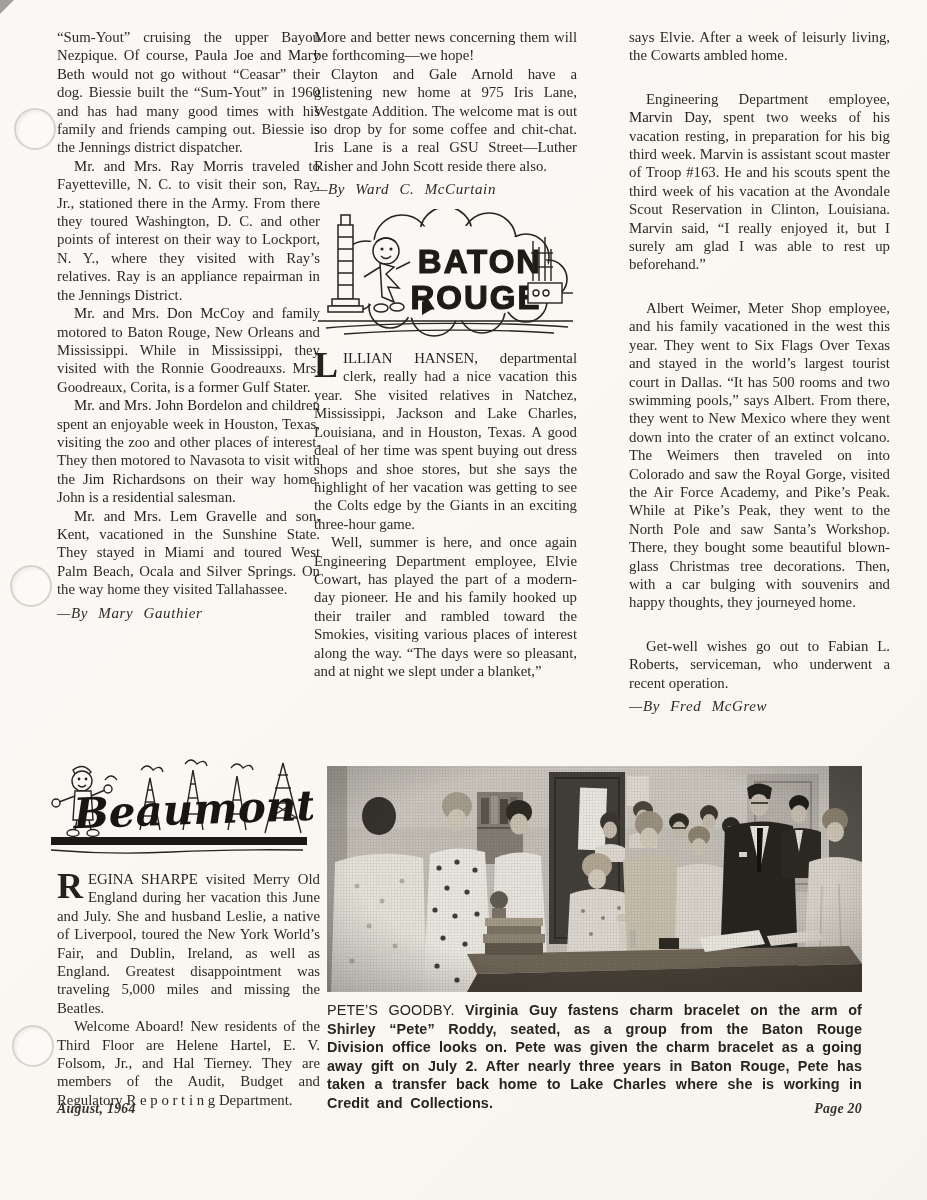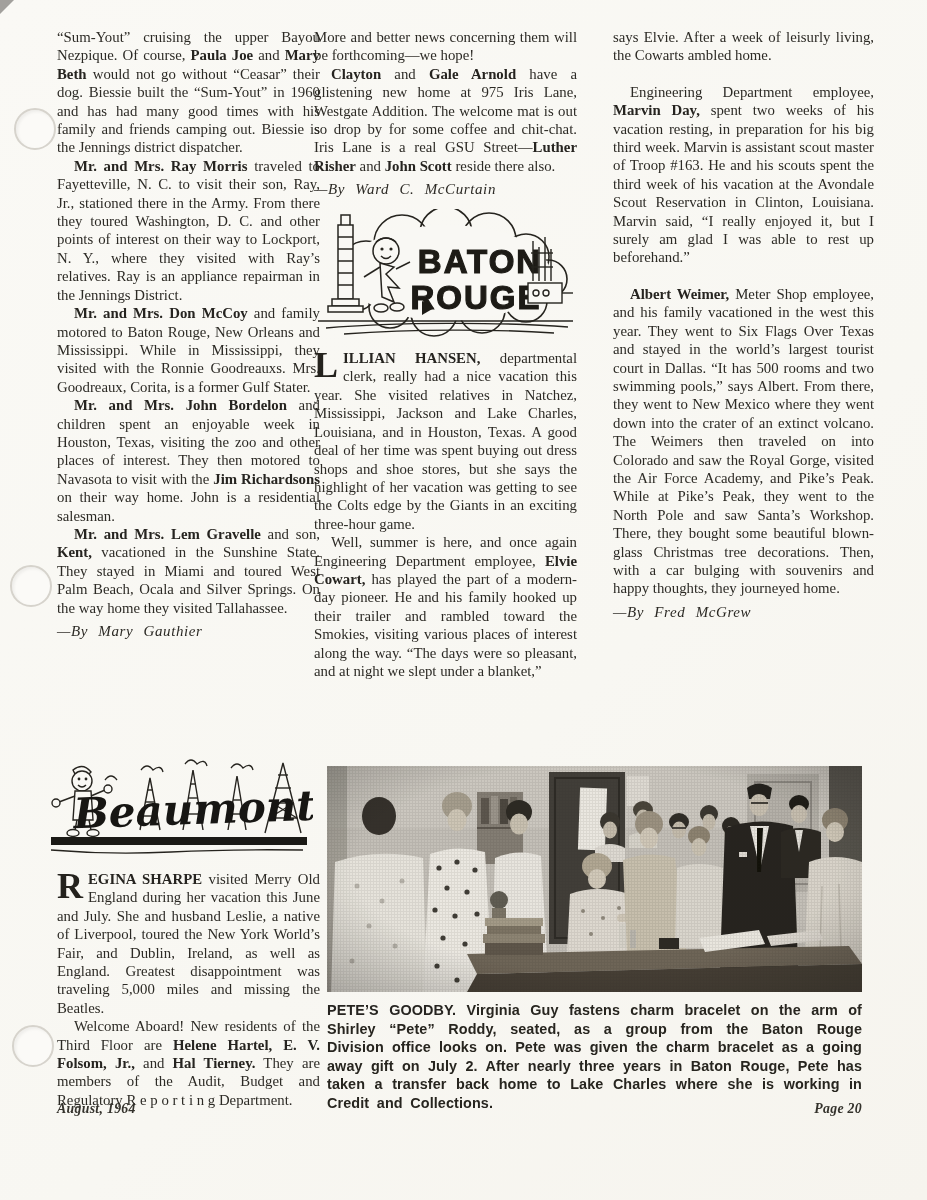--- a/index.html
+++ b/index.html
@@ -15,27 +15,27 @@
   .hole {
     position:absolute; width:38px; height:38px; border-radius:50%;
     border:2px solid #d6d3cc; background:#fbfaf7;
     box-shadow: inset 2px 2px 3px rgba(0,0,0,0.05);
   }
 
   
   .col { position:absolute; top:28px; width:263px; font-size:14.8px; line-height:18.4px; text-align:justify; }
   #col-left  { left:57px;  }
   #col-mid   { left:314px; }
-  #col-right { left:613px; width:261px; }
+  #col-right { left:629px; width:261px; }
 
   .body-p { margin:0; text-indent:17px; }
   .body-p.noindent { text-indent:0; }
-  #col-right .body-p + .body-p { margin-top:18px; }
-
-  b { font-weight:bold; color:#262420; }
+  #col-right .body-p + .body-p { margin-top:25px; }
+
+  b { font-weight:normal; color:#262420; }
 
   .byline {
     margin:5px 10px 4px 0; text-align:left;
     font-style:italic; font-size:15px;
     word-spacing:6px; letter-spacing:0.6px;
   }
 
   .dropcap {
     float:left; font-size:36px; line-height:29px;
     font-weight:bold; padding:2px 5px 0 0; color:#24221d;
@@ -167,20 +167,21 @@
     </div>
 
     <p class="body-p noindent"><span class="dropcap">L</span><b>ILLIAN HANSEN,</b> departmental clerk, really had a nice vacation this year. She visited relatives in Natchez, Mississippi, Jackson and Lake Charles, Louisiana, and in Houston, Texas. A good deal of her time was spent buying out dress shops and shoe stores, but she says the highlight of her vacation was getting to see the Colts edge by the Giants in an exciting three-hour game.</p>
     <p class="body-p">Well, summer is here, and once again Engineering Department employee, <b>Elvie Cowart,</b> has played the part of a modern-day pioneer. He and his family hooked up their trailer and rambled toward the Smokies, visiting various places of interest along the way. “The days were so pleasant, and at night we slept under a blanket,”</p>
   </section>
 
   <section class="col" id="col-right">
     <p class="body-p noindent">says Elvie. After a week of leisurly living, the Cowarts ambled home.</p>
     <p class="body-p">Engineering Department employee, <b>Marvin Day,</b> spent two weeks of his vacation resting, in preparation for his big third week. Marvin is assistant scout master of Troop #163. He and his scouts spent the third week of his vacation at the Avondale Scout Reservation in Clinton, Louisiana. Marvin said, “I really enjoyed it, but I surely am glad I was able to rest up beforehand.”</p>
     <p class="body-p"><b>Albert Weimer,</b> Meter Shop employee, and his family vacationed in the west this year. They went to Six Flags Over Texas and stayed in the world’s largest tourist court in Dallas. “It has 500 rooms and two swimming pools,” says Albert. From there, they went to New Mexico where they went down into the crater of an extinct volcano. The Weimers then traveled on into Colorado and saw the Royal Gorge, visited the Air Force Academy, and Pike’s Peak. While at Pike’s Peak, they went to the North Pole and saw Santa’s Workshop. There, they bought some beautiful blown-glass Christmas tree decorations. Then, with a car bulging with souvenirs and happy thoughts, they journeyed home.</p>
+    <p class="body-p">Get-well wishes go out to <b>Fabian L. Roberts,</b> serviceman, who underwent a recent operation.</p>
     <p class="byline">—By Fred McGrew</p>
   </section>
 
   <section id="beaumont-section">
     <div class="logo-block">
       <svg viewBox="0 0 268 100" width="268" height="100" xmlns="http://www.w3.org/2000/svg">
 
         <g stroke="#26241f" stroke-width="1.3" fill="none">
           <path d="M96 12 q6 -8 12 0 q8 -6 10 2"></path>
           <path d="M140 6 q6 -8 12 0 q8 -6 10 2"></path>

